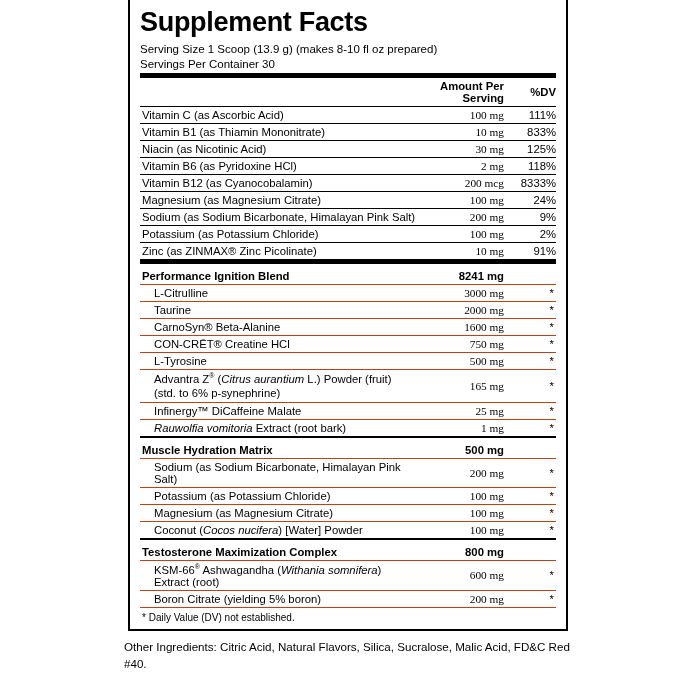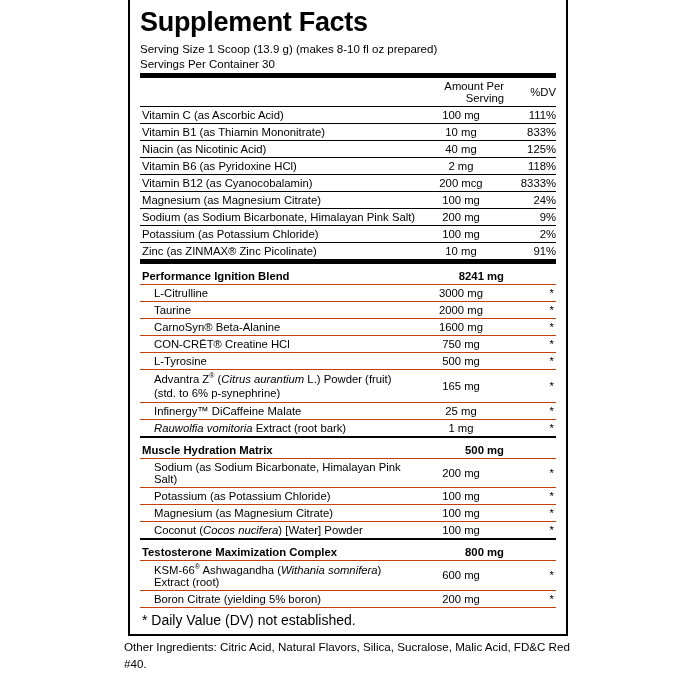--- a/index.html
+++ b/index.html
@@ -49,43 +49,44 @@
   table.facts {
     width: 100%;
     border-collapse: collapse;
     font-size: 11.3px;
   }
   table.facts td {
     padding: 2px 0 2px 0;
     vertical-align: middle;
   }
   .hdr-row td {
-    font-weight: normal;
+    font-weight: bold;
     font-size: 11.3px;
     padding-bottom: 1px;
     border-bottom: 1px solid #000;
     margin-top: 40px;
   }
   .hdr-amt {
     text-align: right;
     padding-right: 6px !important;
   }
   .hdr-dv {
     text-align: right;
     width: 44px;
   }
   .name {
     text-align: left;
     padding-left: 2px !important;
   }
   .amt {
-    text-align: center;
+    text-align: right;
     width: 86px;
     padding-right: 6px !important;
     white-space: nowrap;
+    font-family: Liberation Serif, serif;
   }
   .dv {
     text-align: right;
     width: 44px;
     white-space: nowrap;
   }
   tr.line td {
     border-bottom: 1px solid #c2410c;
   }
   tr.vit td { border-bottom: 1px solid #000; }
@@ -101,21 +102,21 @@
     font-size: 0;
   }
   .sep-med td {
     border-top: 2px solid #000;
     padding: 0;
     height: 0;
     line-height: 0;
     font-size: 0;
   }
   .footnote {
-    font-size: 14px;
+    font-size: 10px;
     padding-top: 4px;
     padding-left: 2px;
   }
   .footer-text {
     position: absolute;
     left: 112px;
     top: 627px;
     width: 470px;
     font-size: 11.6px;
     line-height: 1.45;
@@ -148,21 +149,21 @@
           <td class="amt">100 mg</td>
           <td class="dv">111%</td>
         </tr>
         <tr class="vit">
           <td class="name">Vitamin B1 (as Thiamin Mononitrate)</td>
           <td class="amt">10 mg</td>
           <td class="dv">833%</td>
         </tr>
         <tr class="vit">
           <td class="name">Niacin (as Nicotinic Acid)</td>
-          <td class="amt">40 mg</td>
+          <td class="amt">30 mg</td>
           <td class="dv">125%</td>
         </tr>
         <tr class="vit">
           <td class="name">Vitamin B6 (as Pyridoxine HCl)</td>
           <td class="amt">2 mg</td>
           <td class="dv">118%</td>
         </tr>
         <tr class="vit">
           <td class="name">Vitamin B12 (as Cyanocobalamin)</td>
           <td class="amt">200 mcg</td>

